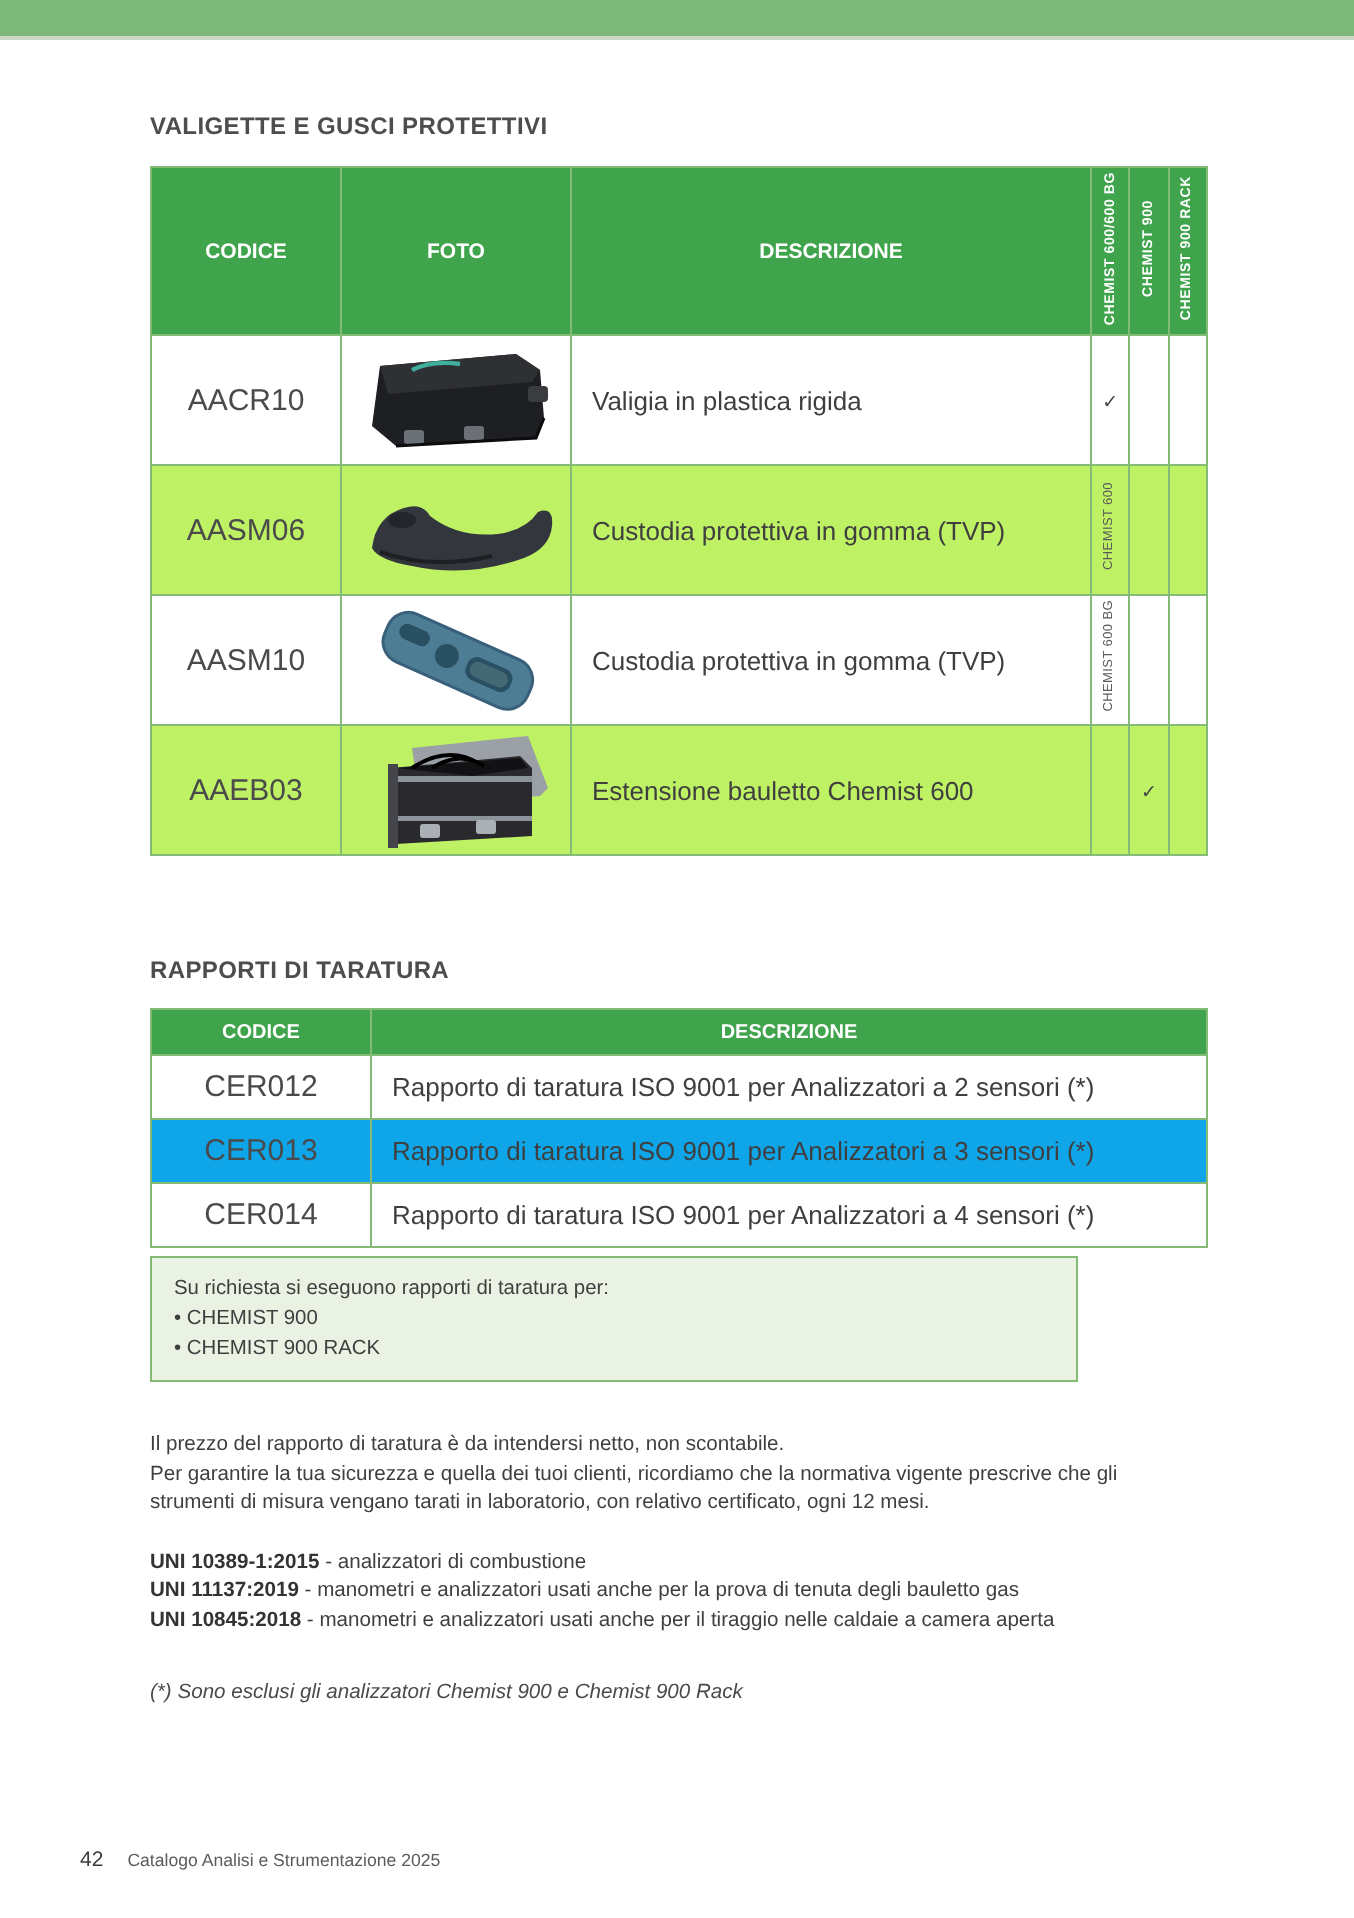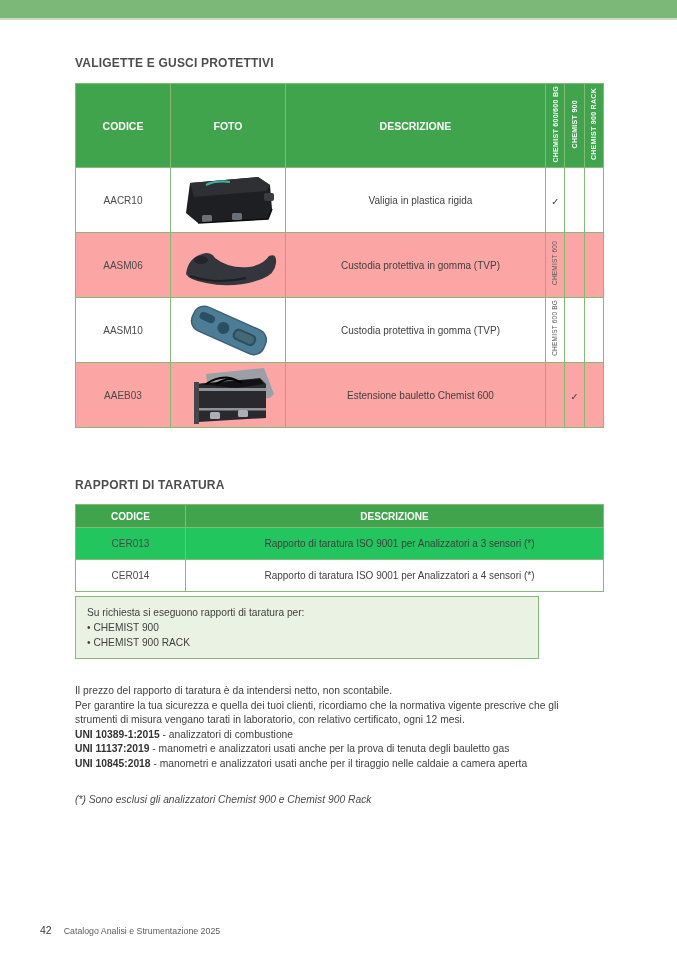--- a/index.html
+++ b/index.html
@@ -17,51 +17,51 @@
   .sec-title.second { margin-top:50px; }
 
   table { border-collapse:collapse; width:528px; table-layout:fixed; }
   td, th { border:1.5px solid #84ba75; }
 
   
   .t1 { margin-top:13px; }
   .t1 th { background:#3fa44c; color:#fff; vertical-align:middle; }
   .t1 .hrow th { height:84px; font-size:10.5px; font-weight:bold; text-align:center; }
   .t1 td { height:65px; vertical-align:middle; background:#fff; }
-  .t1 tr.alt td { background:#fca5a5; }
-  .cell-codice { text-align:center; font-size:10px; color:#4a4a4a; }
-  .cell-desc { font-size:10px; color:#3f3f3f; padding-left:10px; text-align:center; }
+  .t1 tr.alt td { background:#bef264; }
+  .cell-codice { text-align:center; font-size:15px; color:#4a4a4a; }
+  .cell-desc { font-size:13px; color:#3f3f3f; padding-left:10px; text-align:left; }
   .cell-foto { text-align:center; }
   .cell-mark { text-align:center; vertical-align:middle; }
   .check { font-size:9.5px; color:#444; }
   .rot {
     display:inline-block; writing-mode:vertical-rl; transform:rotate(180deg);
     font-size:7px; font-weight:bold; color:#fff; letter-spacing:.3px; line-height:1;
     white-space:nowrap;
   }
   .rot-cell {
     display:inline-block; writing-mode:vertical-rl; transform:rotate(180deg);
     font-size:6.5px; font-weight:normal; color:#5a5a5a; letter-spacing:.2px; line-height:1;
     white-space:nowrap;
   }
   .photo { display:block; margin:0 auto; }
 
   
   .t2 { margin-top:12px; }
   .t2 th { background:#3fa44c; color:#fff; height:23px; font-size:10px; font-weight:bold; text-align:center; vertical-align:middle; }
   .t2 td { height:32px; vertical-align:middle; background:#fff; }
-  .t2 tr.alt td { background:#22c55e; }
+  .t2 tr.alt td { background:#0ea5e9; }
 
   .note-box {
     width:464px; margin-top:4px; border:1.5px solid #84ba75; background:#e9f2e3;
     padding:8px 11px; font-size:10.2px; line-height:15px; color:#3f3f3f;
   }
 
   .paras { margin-top:25px; font-size:10.3px; line-height:14.5px; color:#3f3f3f; }
-  .uni-block { font-size:10.3px; line-height:14.5px; color:#3f3f3f; }
+  .uni-block { margin-top:15px; font-size:10.3px; line-height:14.5px; color:#3f3f3f; }
   .uni-block b { color:#333; }
   .footnote { margin-top:23px; font-size:10.3px; font-style:italic; color:#4a4a4a; }
 
   .page-footer { position:absolute; left:40px; top:924px; display:flex; align-items:baseline; }
   .page-num { font-size:10.5px; color:#3b3b3b; }
   .footer-label { font-size:8.8px; color:#5c5c5c; margin-left:12px; }
 </style>
 </head>
 <body>
 
@@ -171,20 +171,24 @@
   <table class="t2">
     <colgroup>
         <col style="width:110px">
         <col style="width:418px">
       </colgroup>
     <tbody>
         <tr>
       <th>CODICE</th>
       <th>DESCRIZIONE</th>
     </tr>
+    <tr>
+      <td class="cell-codice">CER012</td>
+      <td class="cell-desc">Rapporto di taratura ISO 9001 per Analizzatori a 2 sensori (*)</td>
+    </tr>
     <tr class="alt">
       <td class="cell-codice">CER013</td>
       <td class="cell-desc">Rapporto di taratura ISO 9001 per Analizzatori a 3 sensori (*)</td>
     </tr>
     <tr>
       <td class="cell-codice">CER014</td>
       <td class="cell-desc">Rapporto di taratura ISO 9001 per Analizzatori a 4 sensori (*)</td>
     </tr>
   </tbody>
     </table>

